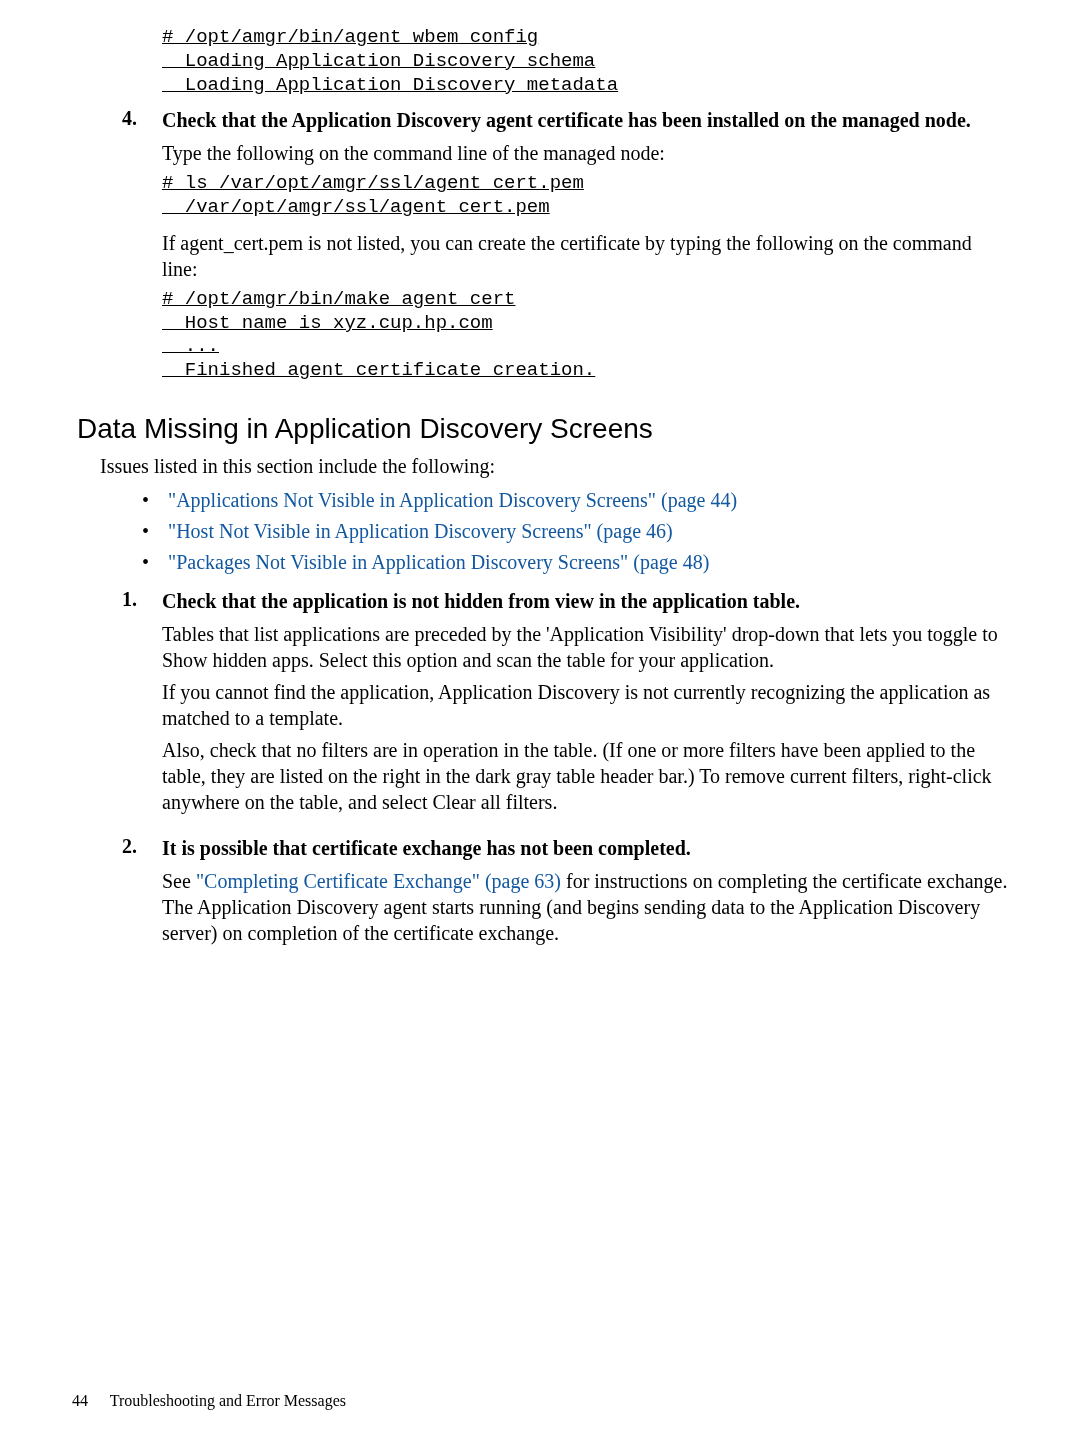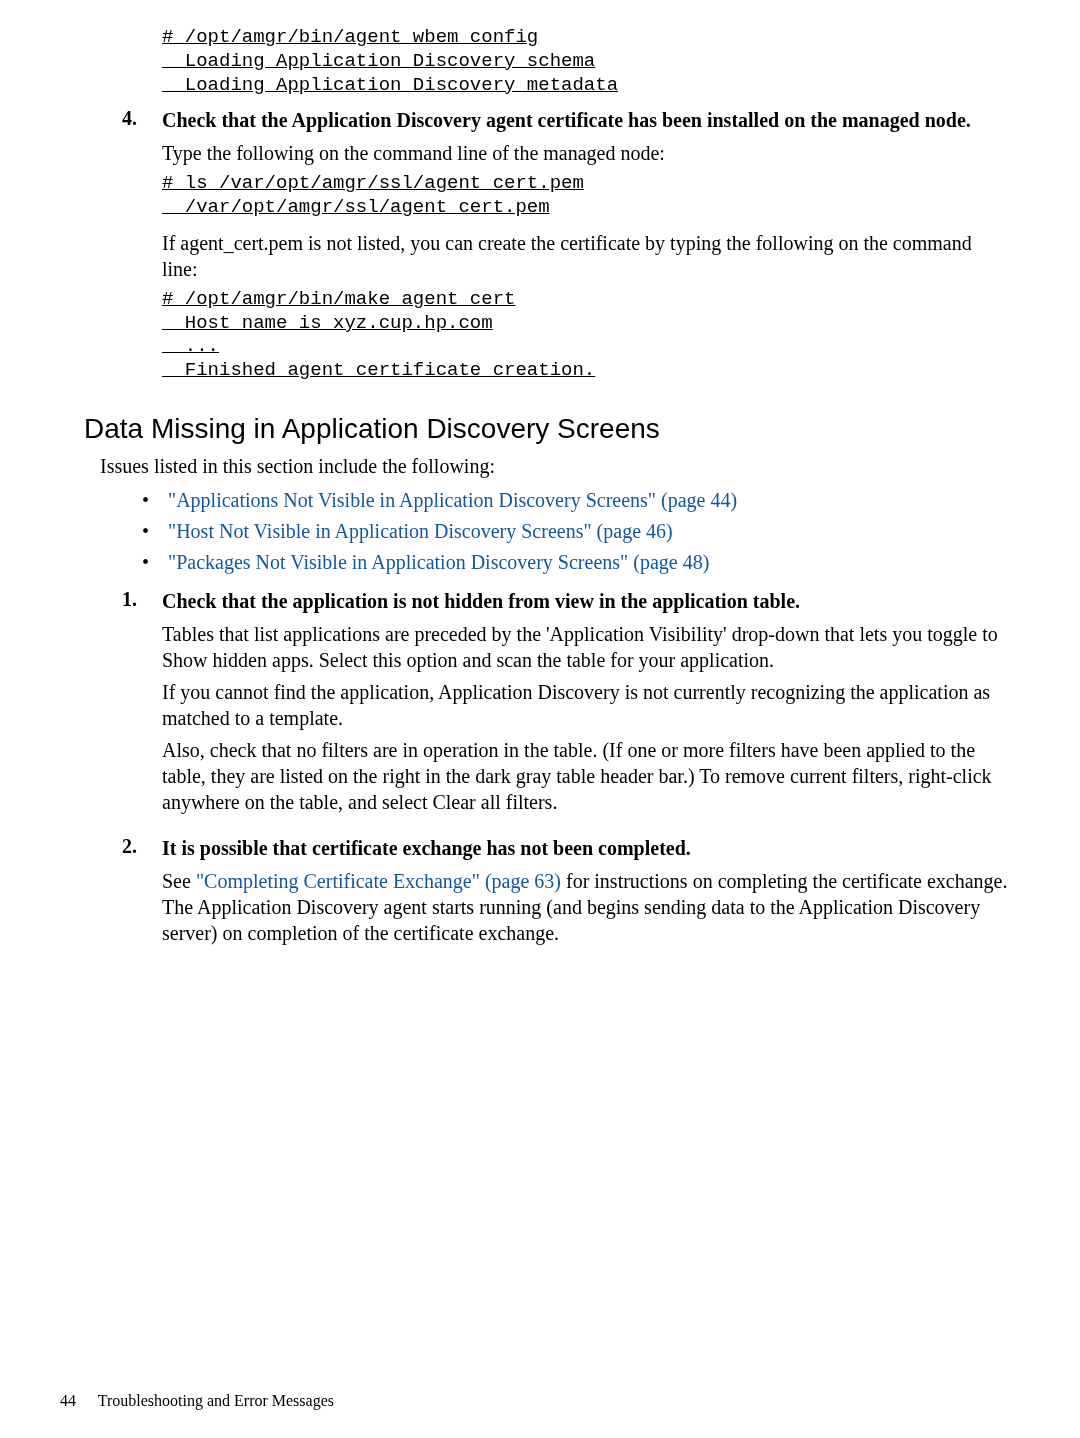--- a/index.html
+++ b/index.html
@@ -51,21 +51,21 @@
     line-height: 1.3;
     margin: 6px 0;
   }
   .indent-block {
     margin-left: 90px;
   }
   h2.section {
     font-family: Arial, "Helvetica Neue", Helvetica, sans-serif;
     font-weight: normal;
     font-size: 28px;
-    margin: 20px 0 8px 12px;
+    margin: 20px 0 8px 5px;
   }
   h3.subsection {
     font-family: Arial, "Helvetica Neue", Helvetica, sans-serif;
     font-weight: normal;
     font-size: 23px;
     margin: 18px 0 6px 0;
   }
   ul.links {
     list-style: none;
     padding: 0;
@@ -83,21 +83,21 @@
     left: 0;
     top: 0;
     color: #000;
   }
   .link {
     color: #1258a0;
   }
   .footer {
     position: absolute;
     bottom: 28px;
-    left: 60px;
+    left: 72px;
     font-size: 16px;
     font-family: "Palatino Linotype", Palatino, Georgia, serif;
     text-align: right;
   }
   .footer-num {
     display: inline-block;
     margin-right: 18px;
   }
   .body-indent {
     margin-left: 28px;

